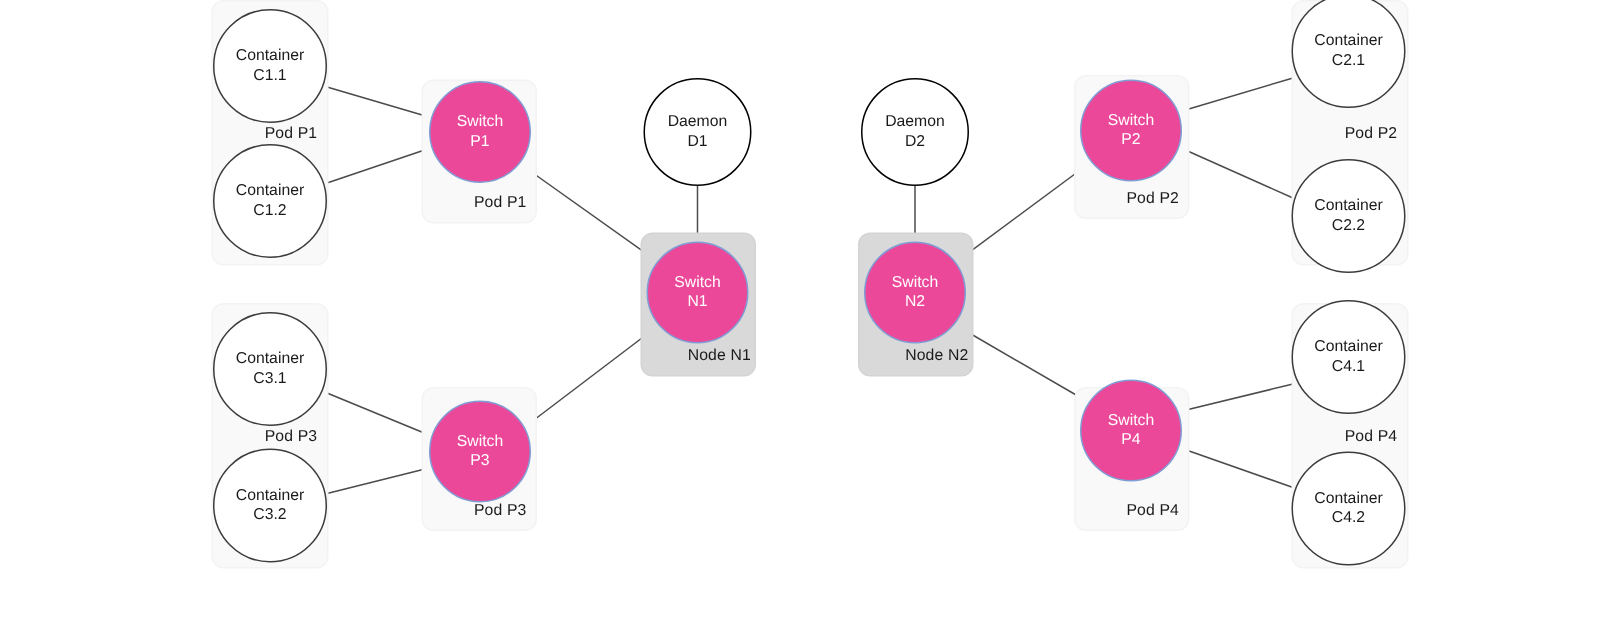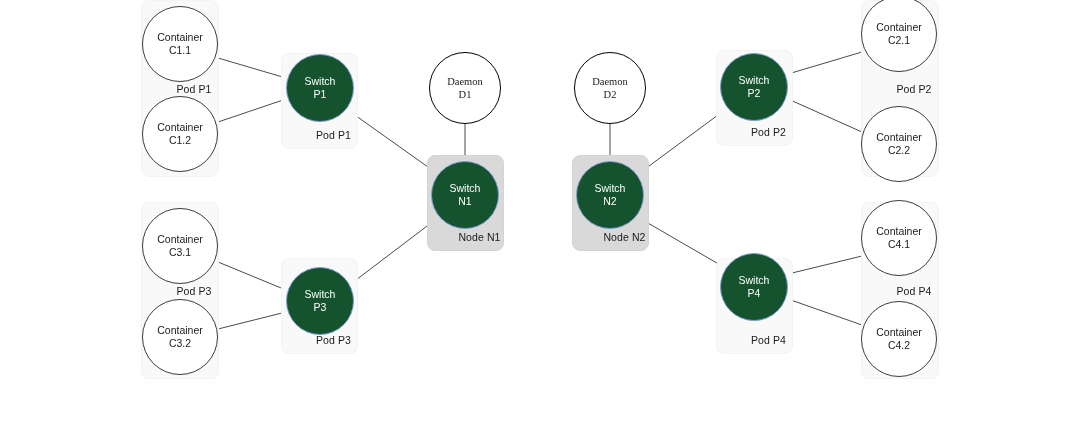--- a/index.html
+++ b/index.html
@@ -66,24 +66,23 @@
   }
   .node-circle.container {
     background: #ffffff;
     border: 1px solid #3c3c3c;
     color: #1a1a1a;
   }
   .node-circle.daemon {
     background: #ffffff;
     border: 1.6px solid #000000;
     color: #1a1a1a;
-    font-family: Liberation Serif, serif;
   }
   .node-circle.switch {
-    background: #14532d;
+    background: #ec4899;
     border: 1px solid #7f9dd4;
     color: #ffffff;
   }
   .node-circle .l1, .node-circle .l2 { display: block; text-align: right; }
   .edge {
     stroke: #3c3c3c;
     stroke-width: 1;
     fill: none;
     opacity: 0.92;
   }

